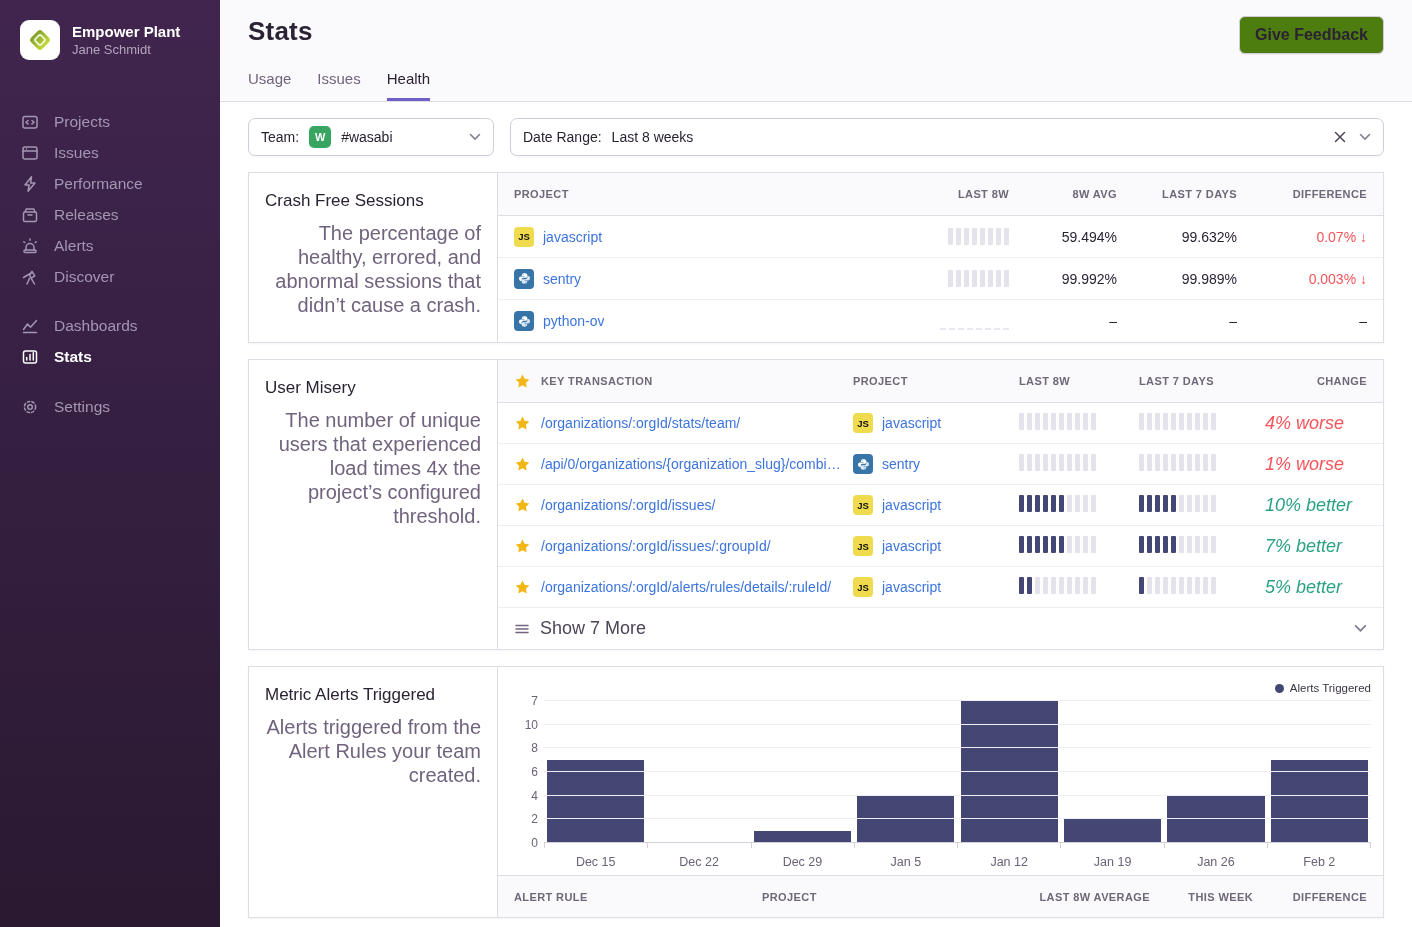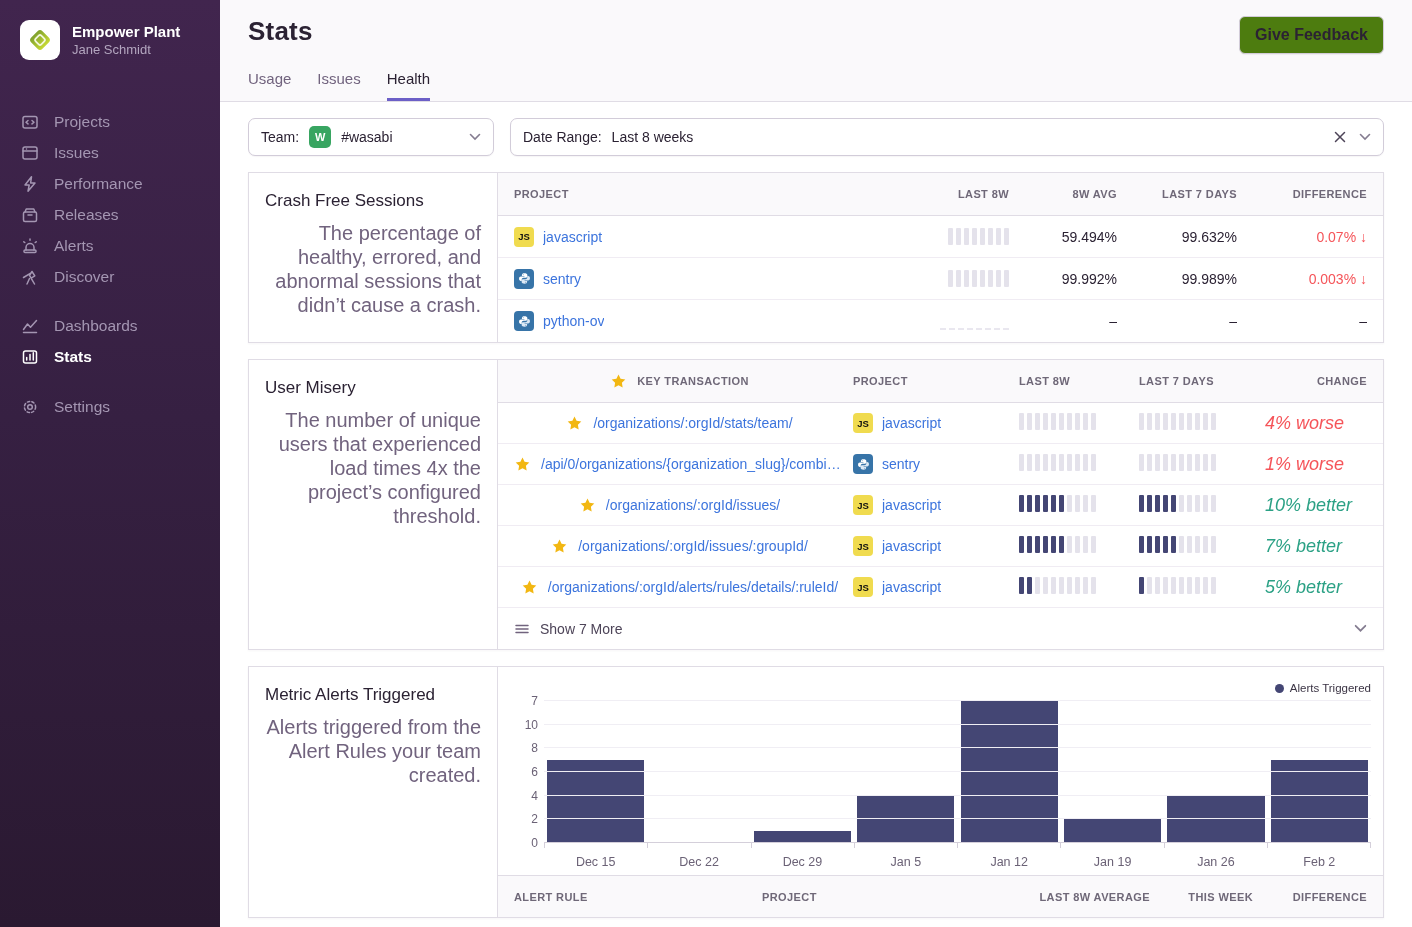--- a/index.html
+++ b/index.html
@@ -81,26 +81,26 @@
   
   .spark { display:inline-flex; gap:3px; align-items:flex-end; height:17px; }
   .spark i { display:block; width:5px; height:100%; border-radius:1px; }
   .spark i.dark { background:#444674; }
   .spark i.light { background:#e4e2eb; }
   .spark i.dash { width:6px; height:2px; background:#e9e7ef; border-radius:0; }
   
   .misery-grid { display:grid; grid-template-columns:minmax(0,1fr) 158px 112px 118px 102px; align-items:center; padding:0 16px; column-gap:8px; }
   .misery-grid.thead { height:43px; }
   .misery-row { height:41px; border-bottom:1px solid #f0ecf3; }
-  .trans-cell { display:flex; align-items:center; gap:10px; min-width:0;justify-content:center; }
+  .trans-cell { display:flex; align-items:center; gap:10px; min-width:0; }
   .star { width:17px; height:17px; flex:0 0 17px; cursor:pointer; }
   .change { font-size:18px; text-align:left;font-style:italic; }
   .change.worse { color:#f55459; }
   .change.better { color:#2ba185; }
-  .show-more { display:flex; align-items:center; gap:10px; height:41px; padding:0 16px; cursor:pointer; color:#4d4458; font-size:14px; }
+  .show-more { display:flex; align-items:center; gap:10px; height:41px; padding:0 16px; cursor:pointer; color:#4d4458; font-size:18px; }
   .show-more .chev { margin-left:auto; }
   .list-icon { color:#71637e; display:flex; }
   
   .chart-wrap { flex:1; padding:12px 12px 0 14px; min-width:0; }
   .legend { display:flex; justify-content:flex-end; align-items:center; gap:6px; height:18px; cursor:pointer; }
   .legend .dot { width:9px; height:9px; border-radius:50%; background:#444674; }
   .legend span.lbl { font-size:11.5px; color:#3c3545; }
   .plot { position:relative; height:142px; margin-left:32px; margin-top:4px; }
   .gridline { position:absolute; left:0; right:0; height:1px; background:#f0eef4; }
   .gridline.zero { background:#d4cfda; }

